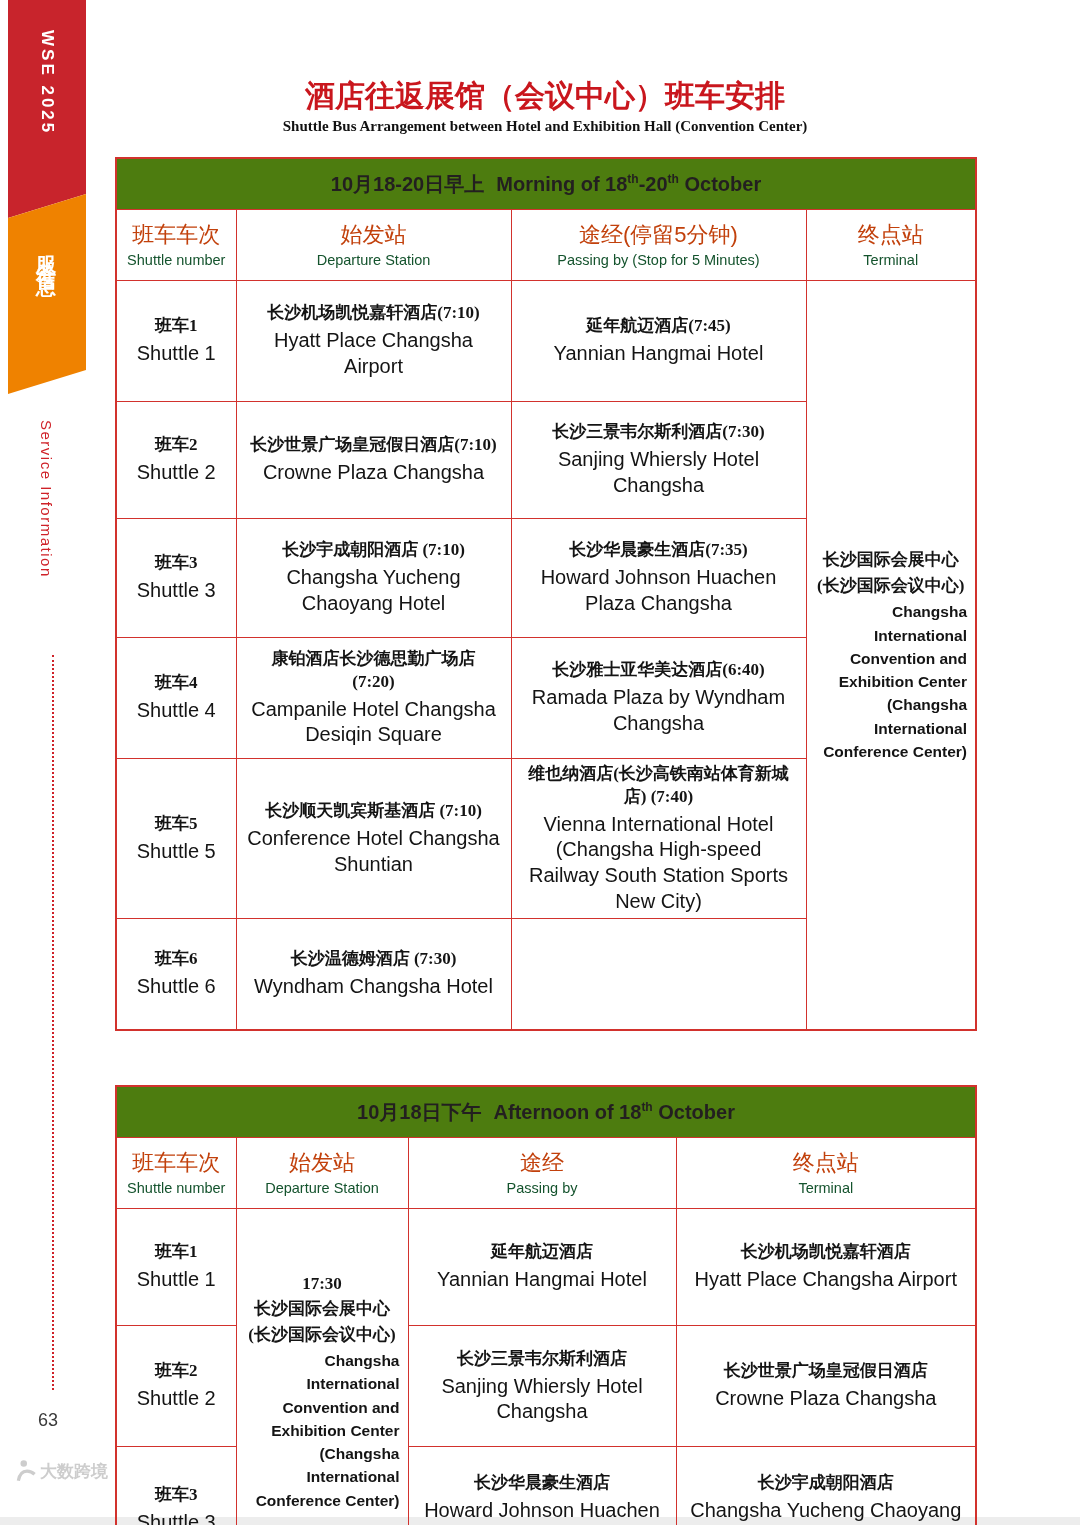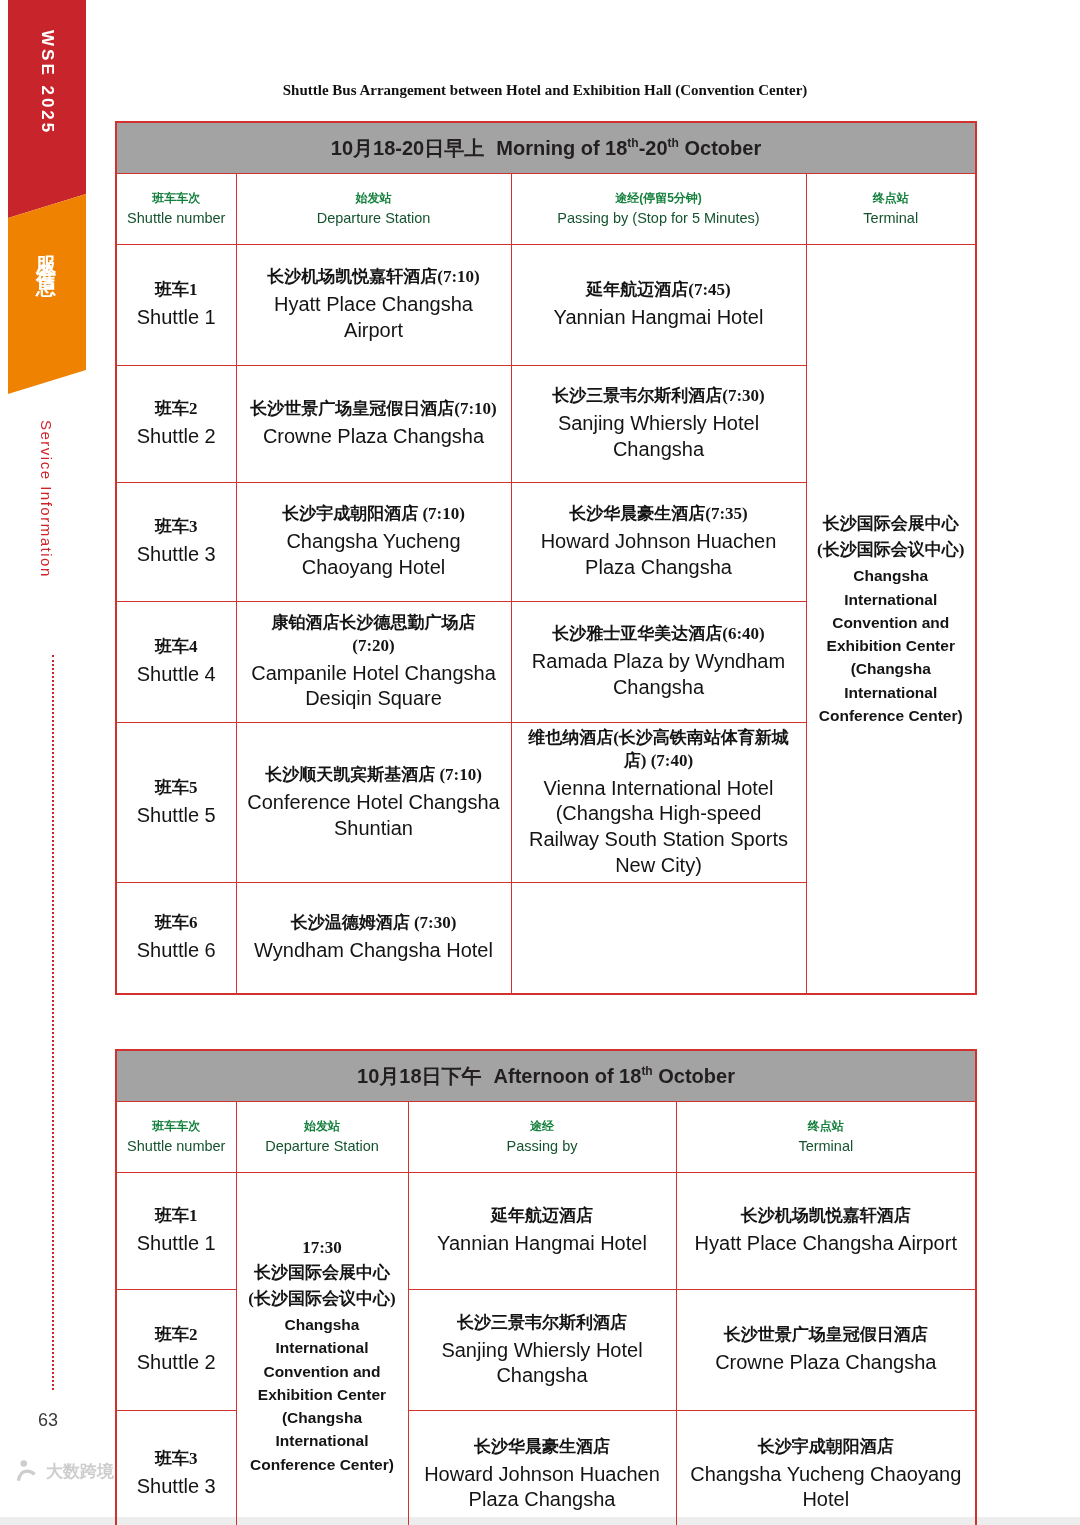--- a/index.html
+++ b/index.html
@@ -12,45 +12,45 @@
   .ribbon-red .vtxt{position:absolute;left:50%;top:30px;transform:translateX(-50%);
     writing-mode:vertical-rl;color:#ffffff;font-weight:bold;font-size:17px;letter-spacing:3px;}
   .ribbon-orange{position:absolute;left:8px;top:194px;width:78px;height:200px;background:#ef8200;
     clip-path:polygon(0 12%,100% 0,100% 88%,0 100%);}
   .ribbon-orange .vtxt{position:absolute;left:50%;top:46px;transform:translateX(-50%);
     writing-mode:vertical-rl;text-orientation:upright;color:#ffffff;font-weight:bold;font-size:20px;letter-spacing:7px;}
   .service-en{position:absolute;left:38px;top:420px;height:230px;writing-mode:vertical-rl;
     color:#cf2128;font-size:15px;letter-spacing:1.5px;}
   .dotted-line{position:absolute;left:52px;top:655px;height:735px;width:0;border-left:2px dotted #cf2128;}
   .page-number{position:absolute;left:38px;top:1410px;font-size:18px;color:#3a3a3a;}
-  .watermark{position:absolute;left:14px;top:1458px;display:flex;align-items:center;gap:6px;
+  .watermark{position:absolute;left:14px;top:1458px;display:flex;align-items:center;
     color:#cdcdcd;font-size:17px;font-weight:bold;}
   .page-edge{position:absolute;left:0;bottom:0;width:1080px;height:8px;background:#ededed;}
 
   
   .main{position:absolute;left:115px;top:0;width:860px;}
   .doc-header{padding-top:78px;text-align:center;}
   .doc-title{color:#c9161d;font-size:30px;font-weight:bold;line-height:1.2;}
   .doc-subtitle{color:#111111;font-size:15px;font-weight:bold;margin-top:4px;font-family:Liberation Serif, serif;}
 
   
   table.sched{border-collapse:collapse;width:860px;table-layout:fixed;border:2px solid #d2322d;}
   table.sched td{border:1px solid #d2322d;text-align:center;vertical-align:middle;padding:4px 8px;}
   .tbl1{margin-top:22px;}
   .tbl2{margin-top:54px;}
-  .band-cell{background:#a3a3a3;height:42px;color:#231f20;font-weight:bold;font-size:20px;}
+  .band-cell{background:#4d7c0f;height:42px;color:#231f20;font-weight:bold;font-size:20px;}
   .band-cell sup{font-size:12px;line-height:0;}
   .band-en{margin-left:12px;}
   .head-cell{height:62px;}
-  .head-cn{color:#15803d;font-weight:bold;font-size:12px;line-height:1.3;}
+  .head-cn{color:#c2410c;font-weight:normal;font-size:22px;line-height:1.3;}
   .head-en{color:#14532d;font-size:14.5px;margin-top:3px;line-height:1.2;}
   .cn{font-weight:bold;font-size:17px;color:#141414;line-height:1.35;font-family:Liberation Serif, serif;}
   .en{font-size:20px;color:#141414;line-height:1.28;margin-top:3px;}
   .merged-cell .cn{line-height:1.5;}
-  .merged-cell .en{font-weight:bold;font-size:15.5px;line-height:1.5;margin-top:2px;}
+  .merged-cell .en{font-weight:bold;font-size:15.5px;line-height:1.5;margin-top:2px;text-align:right;}
   tr.h112 td{height:112px;} tr.h108 td{height:108px;} tr.h110 td{height:110px;}
   tr.h128 td{height:128px;} tr.h102 td{height:102px;} tr.h118 td{height:118px;}
 </style>
 </head>
 <body>
 
 <div class="page">
 
   <div class="ribbon-red">
     <span class="vtxt">WSE 2025</span>
@@ -65,20 +65,21 @@
     <svg width="26" height="26" viewBox="0 0 24 24">
       <circle cx="9" cy="5" r="3" fill="#cdcdcd"></circle>
       <path d="M4 21c1-6 4-9 8-9 3 0 5 1 7 3" stroke="#cdcdcd" stroke-width="3" fill="none"></path>
     </svg>
     <span>大数跨境</span>
   </div>
   <div class="page-edge"></div>
 
   <div class="main">
     <div class="doc-header">
+      <div class="doc-title">酒店往返展馆（会议中心）班车安排</div>
       <div class="doc-subtitle">Shuttle Bus Arrangement between Hotel and Exhibition Hall (Convention Center)</div>
     </div>
 
     <table class="sched tbl1">
       <colgroup>
           <col style="width:120px">
           <col style="width:275px">
           <col style="width:295px">
           <col style="width:170px">
         </colgroup>

